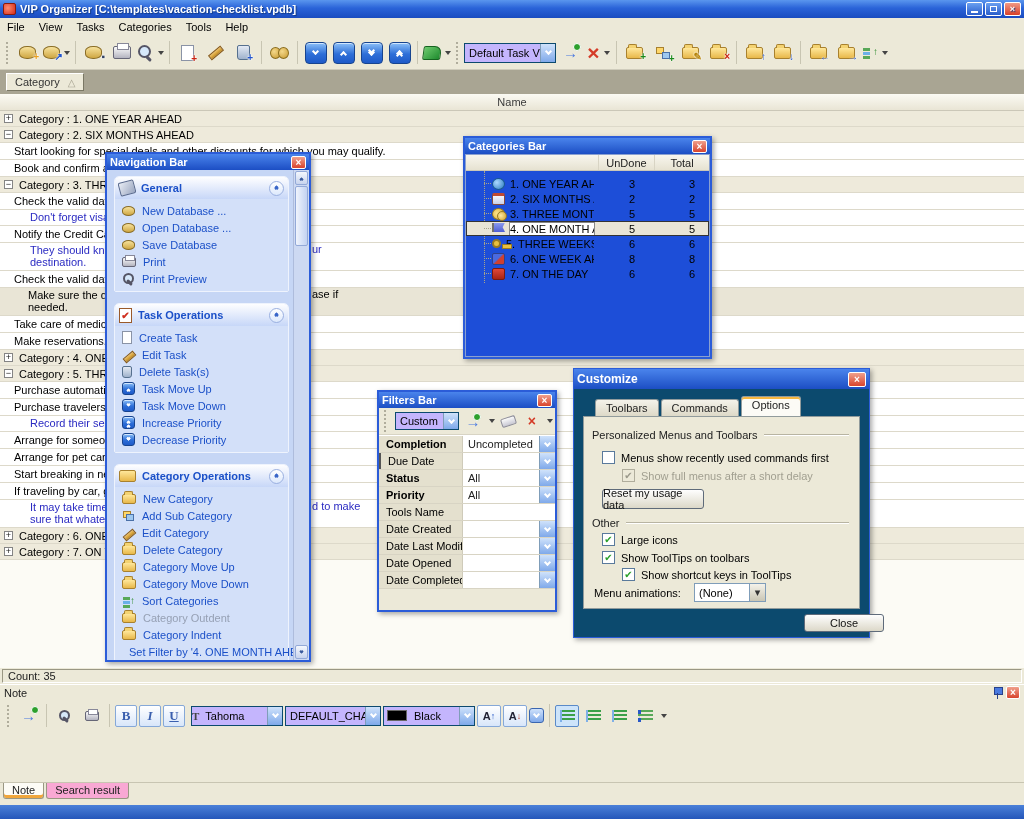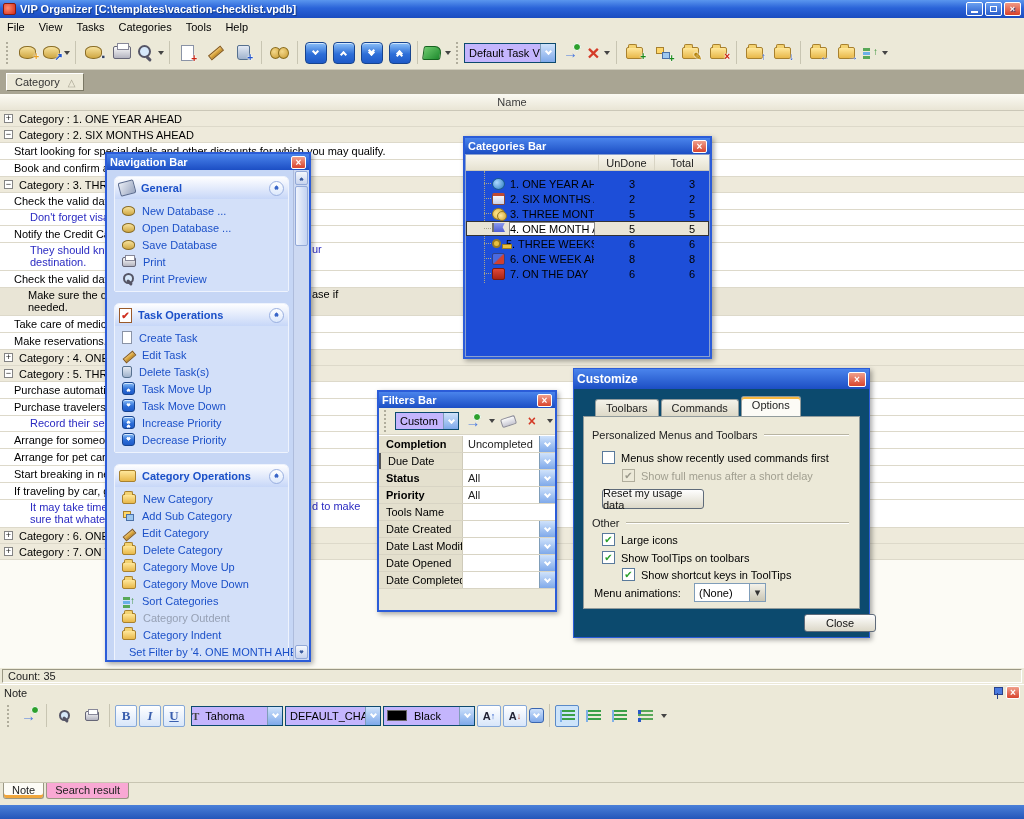--- a/index.html
+++ b/index.html
@@ -925,16 +925,16 @@
         <span class="cblabel">Show shortcut keys in ToolTips</span>
       </div>
       <div class="cbrow" style="left:10px;top:170px">
         <span>Menu animations:</span>
       </div>
       <div class="animcombo" style="left:110px;top:166px">
         <span class="cval">(None)</span>
         <span class="dd">▾</span>
       </div>
     </div>
-    <div class="xpbtn" style="left:230px;top:245px;width:72px;height:18px">Close</div>
+    <div class="xpbtn" style="left:230px;top:245px;width:80px;height:18px">Close</div>
   </div>
 
 </div>
 
 </body></html>

